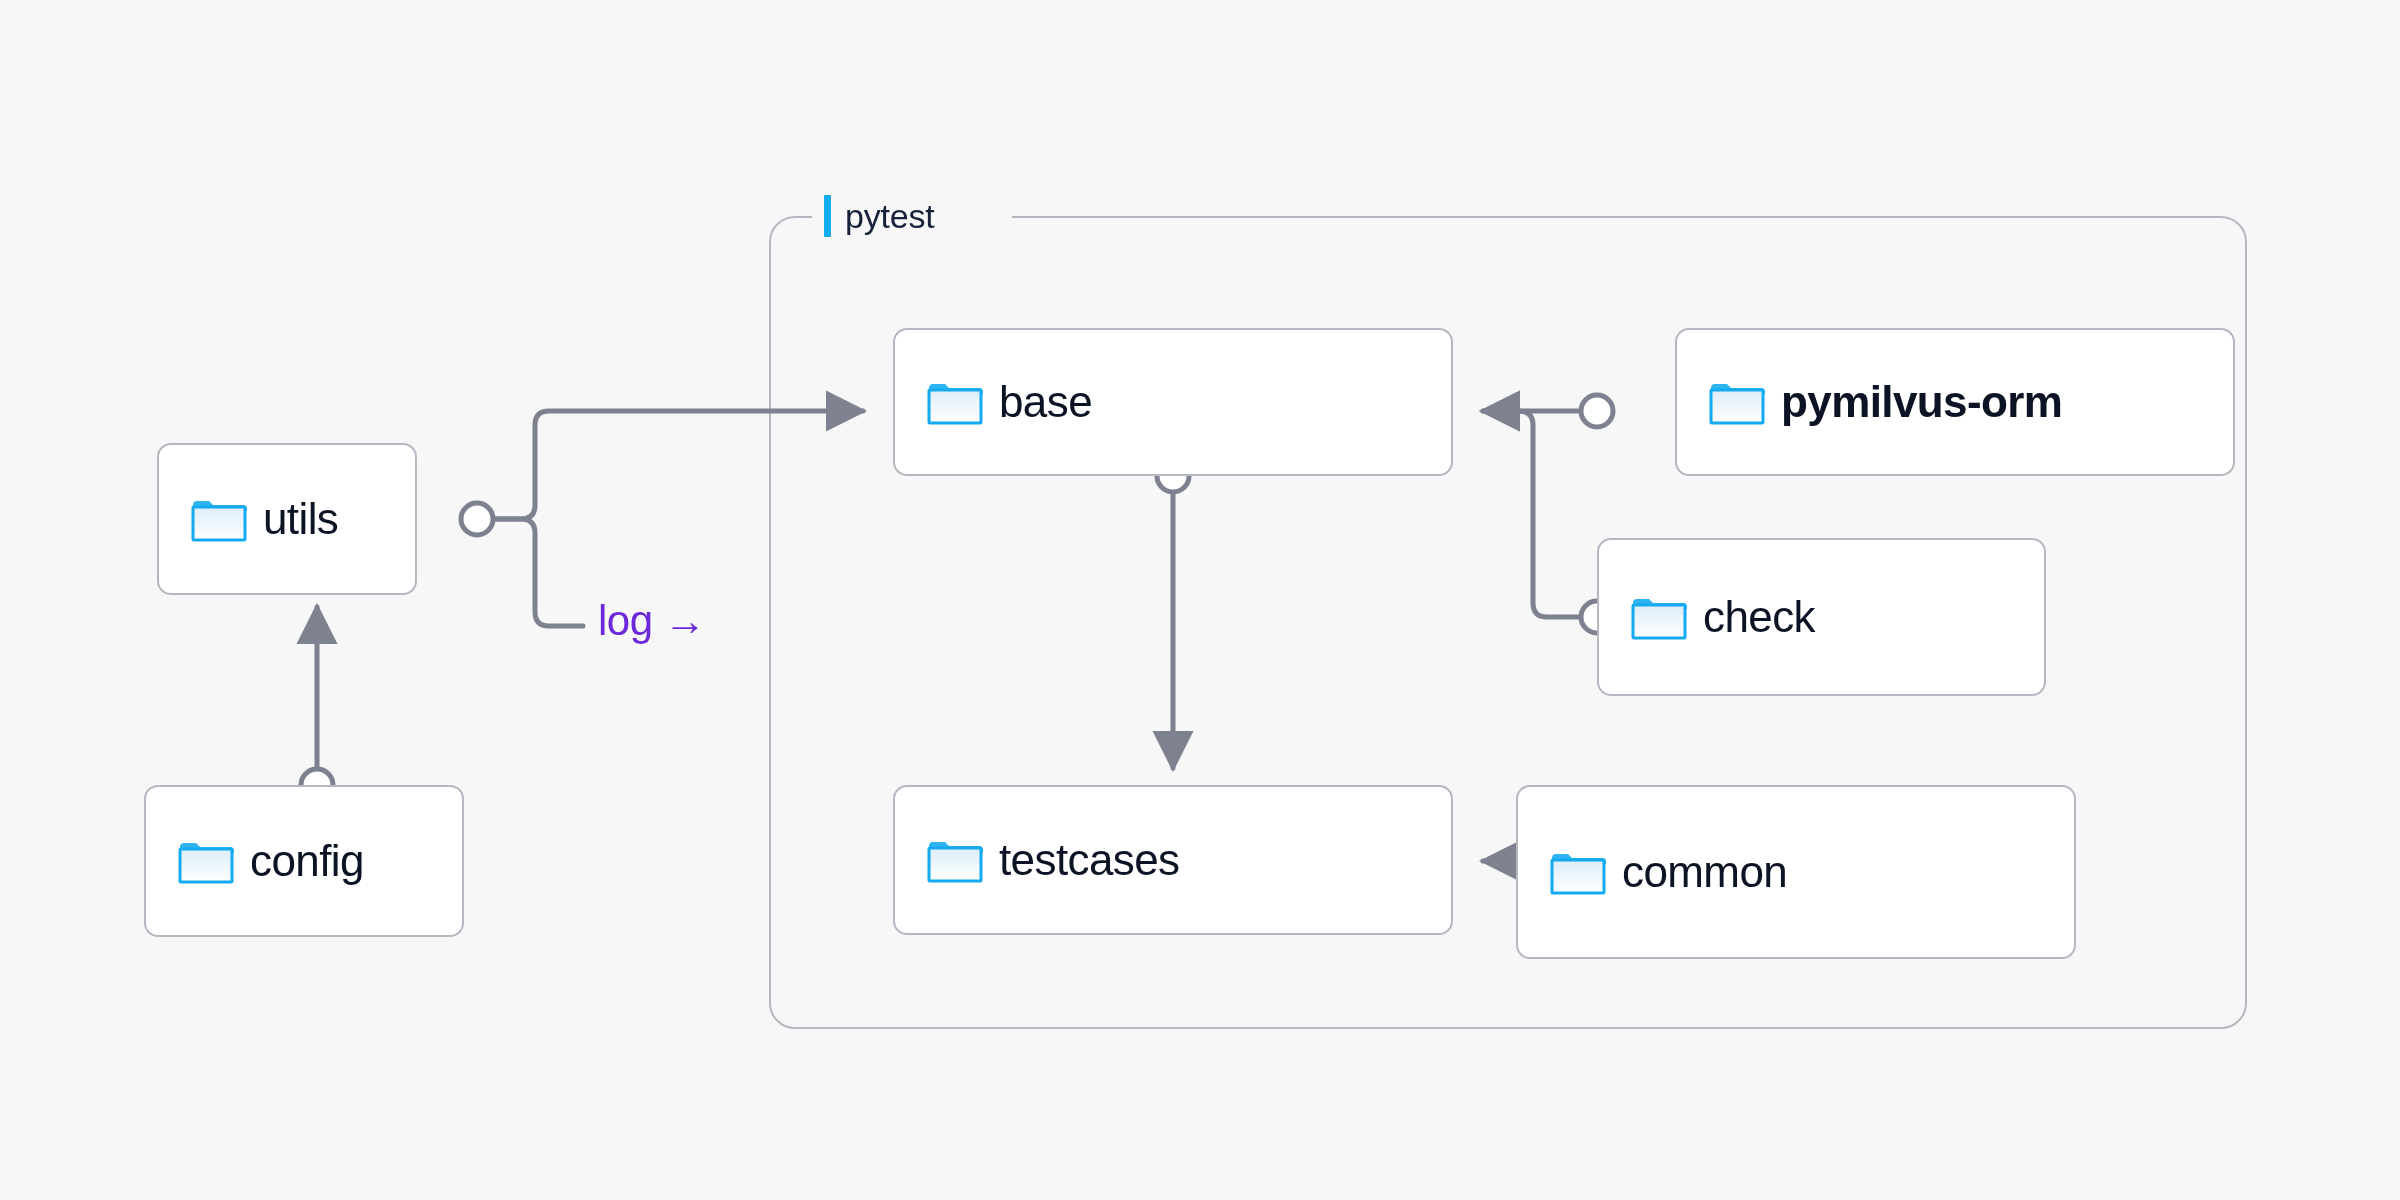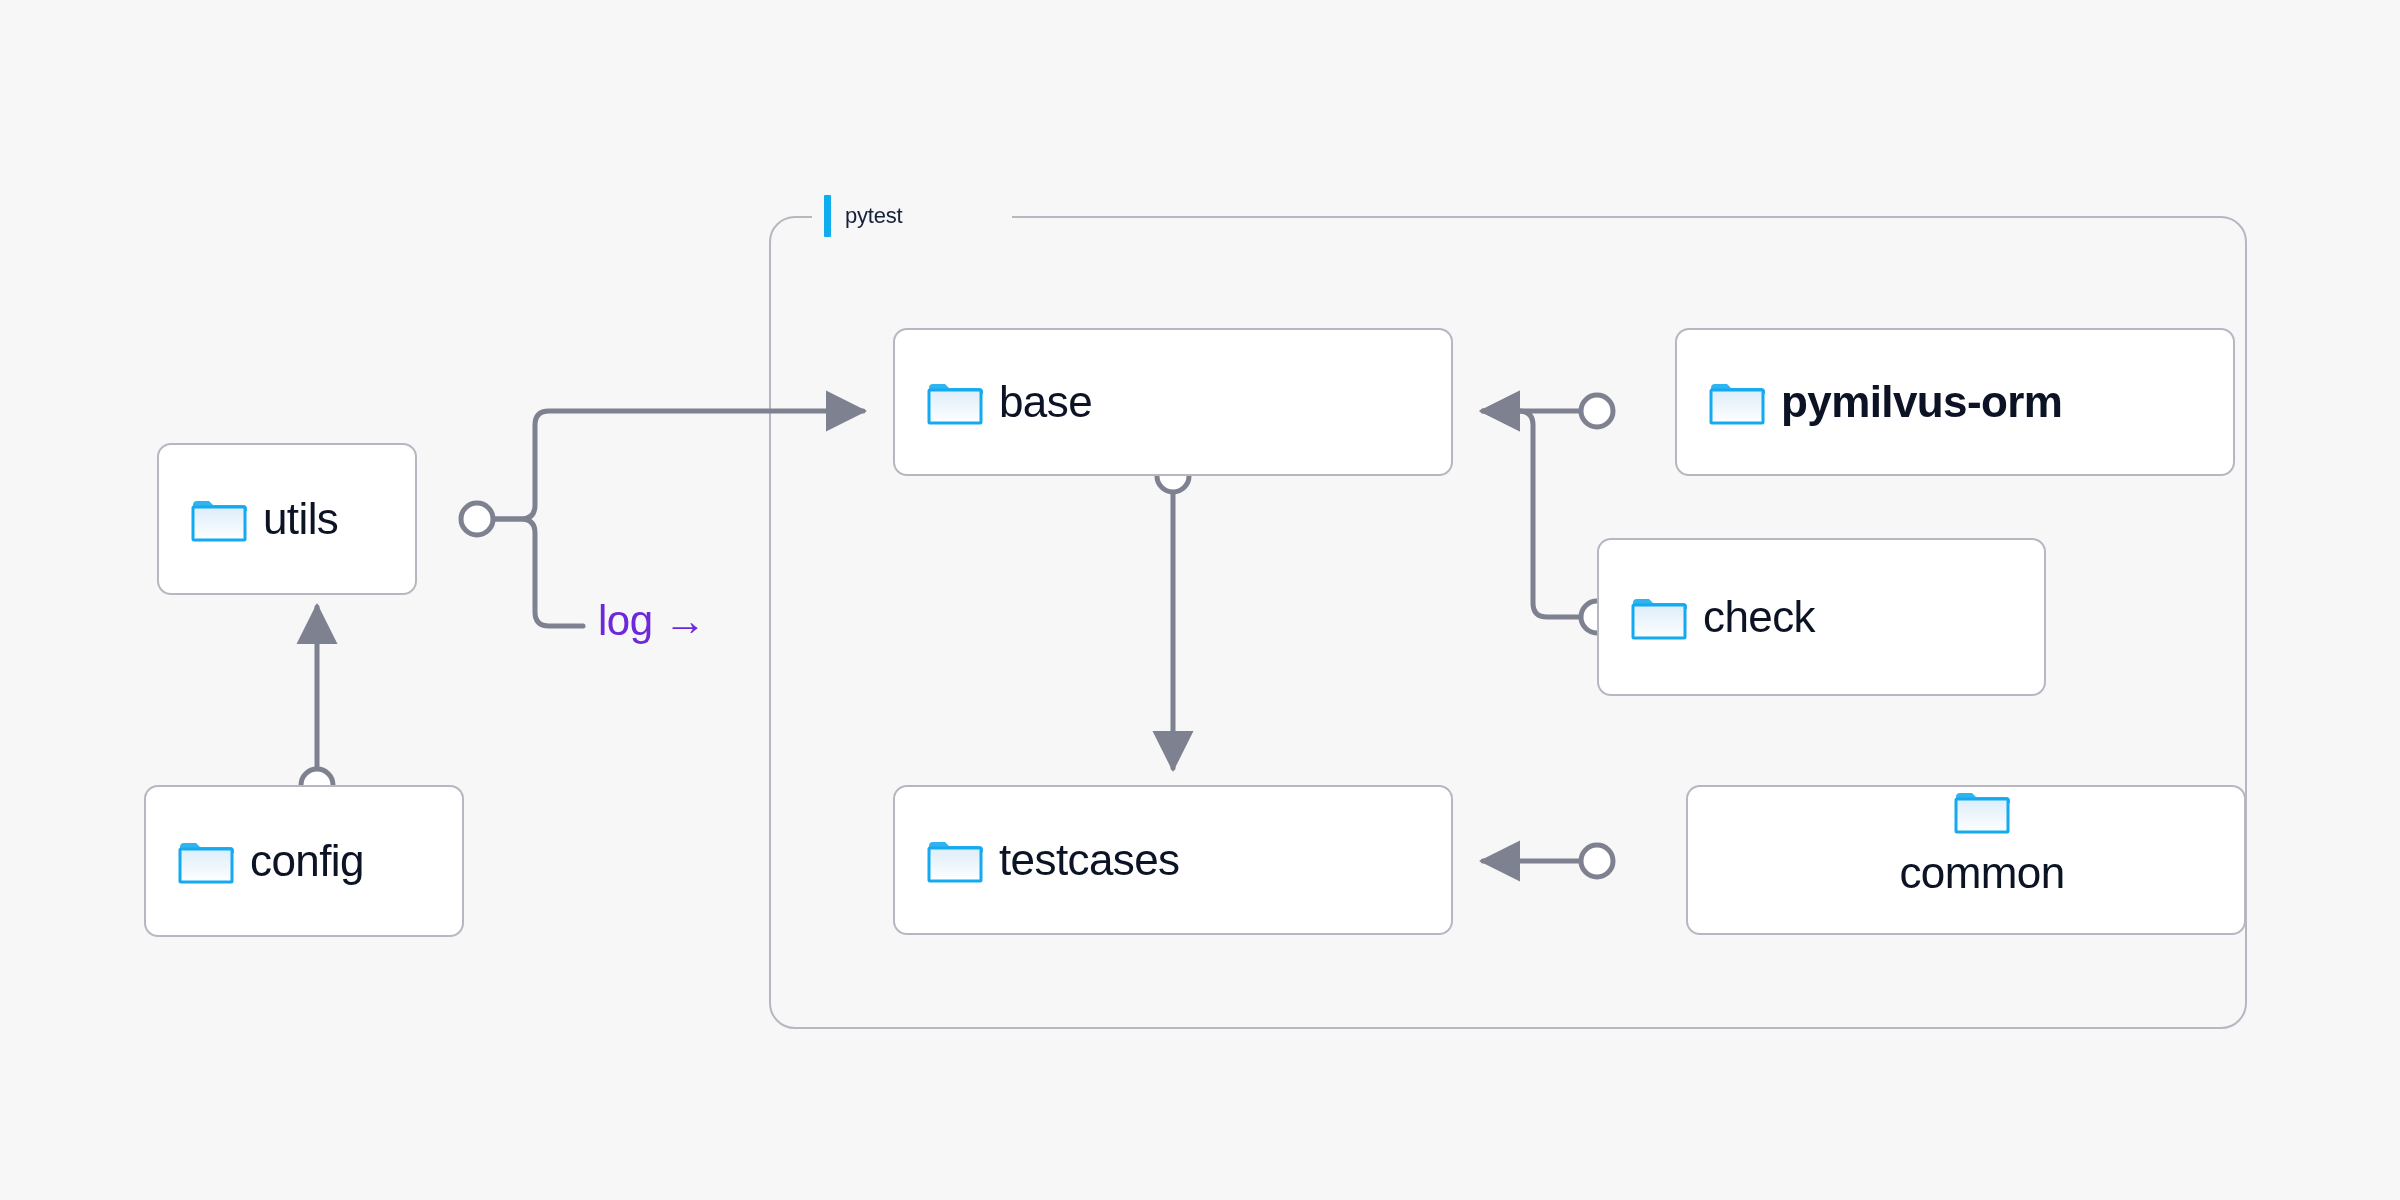--- a/index.html
+++ b/index.html
@@ -50,21 +50,21 @@
     gap: 14px;
     height: 48px;
   }
   .group-accent {
     width: 7px;
     height: 42px;
     background: #10adee;
     border-radius: 1px;
   }
   .group-label-text {
-    font-size: 22px;
+    font-size: 34px;
     color: #16213a;
     letter-spacing: -0.2px;
     line-height: 1;
   }
 
   
   .node {
     position: absolute;
     box-sizing: border-box;
     background: #ffffff;
@@ -82,21 +82,21 @@
     line-height: 1;
     white-space: nowrap;
   }
 
   .n-utils     { left: 157px;  top: 443px;  width: 260px;  height: 152px; }
   .n-config    { left: 144px;  top: 785px;  width: 320px;  height: 152px; }
   .n-base      { left: 893px;  top: 328px;  width: 560px;  height: 148px; }
   .n-testcases { left: 893px;  top: 785px;  width: 560px;  height: 150px; }
   .n-pymilvus  { left: 1675px; top: 328px;  width: 560px;  height: 148px; font-weight: bold; }
   .n-check     { left: 1597px; top: 538px;  width: 449px;  height: 158px; }
-  .n-common    { left: 1686px; top: 785px;  width: 560px;  height: 150px; flex-direction: column; }
+  .n-common    { left: 1516px; top: 785px;  width: 560px;  height: 174px; }
 
   
   .folder-icon {
     width: 56px;
     height: 48px;
     flex: 0 0 auto;
     display: block;
   }
 
   

